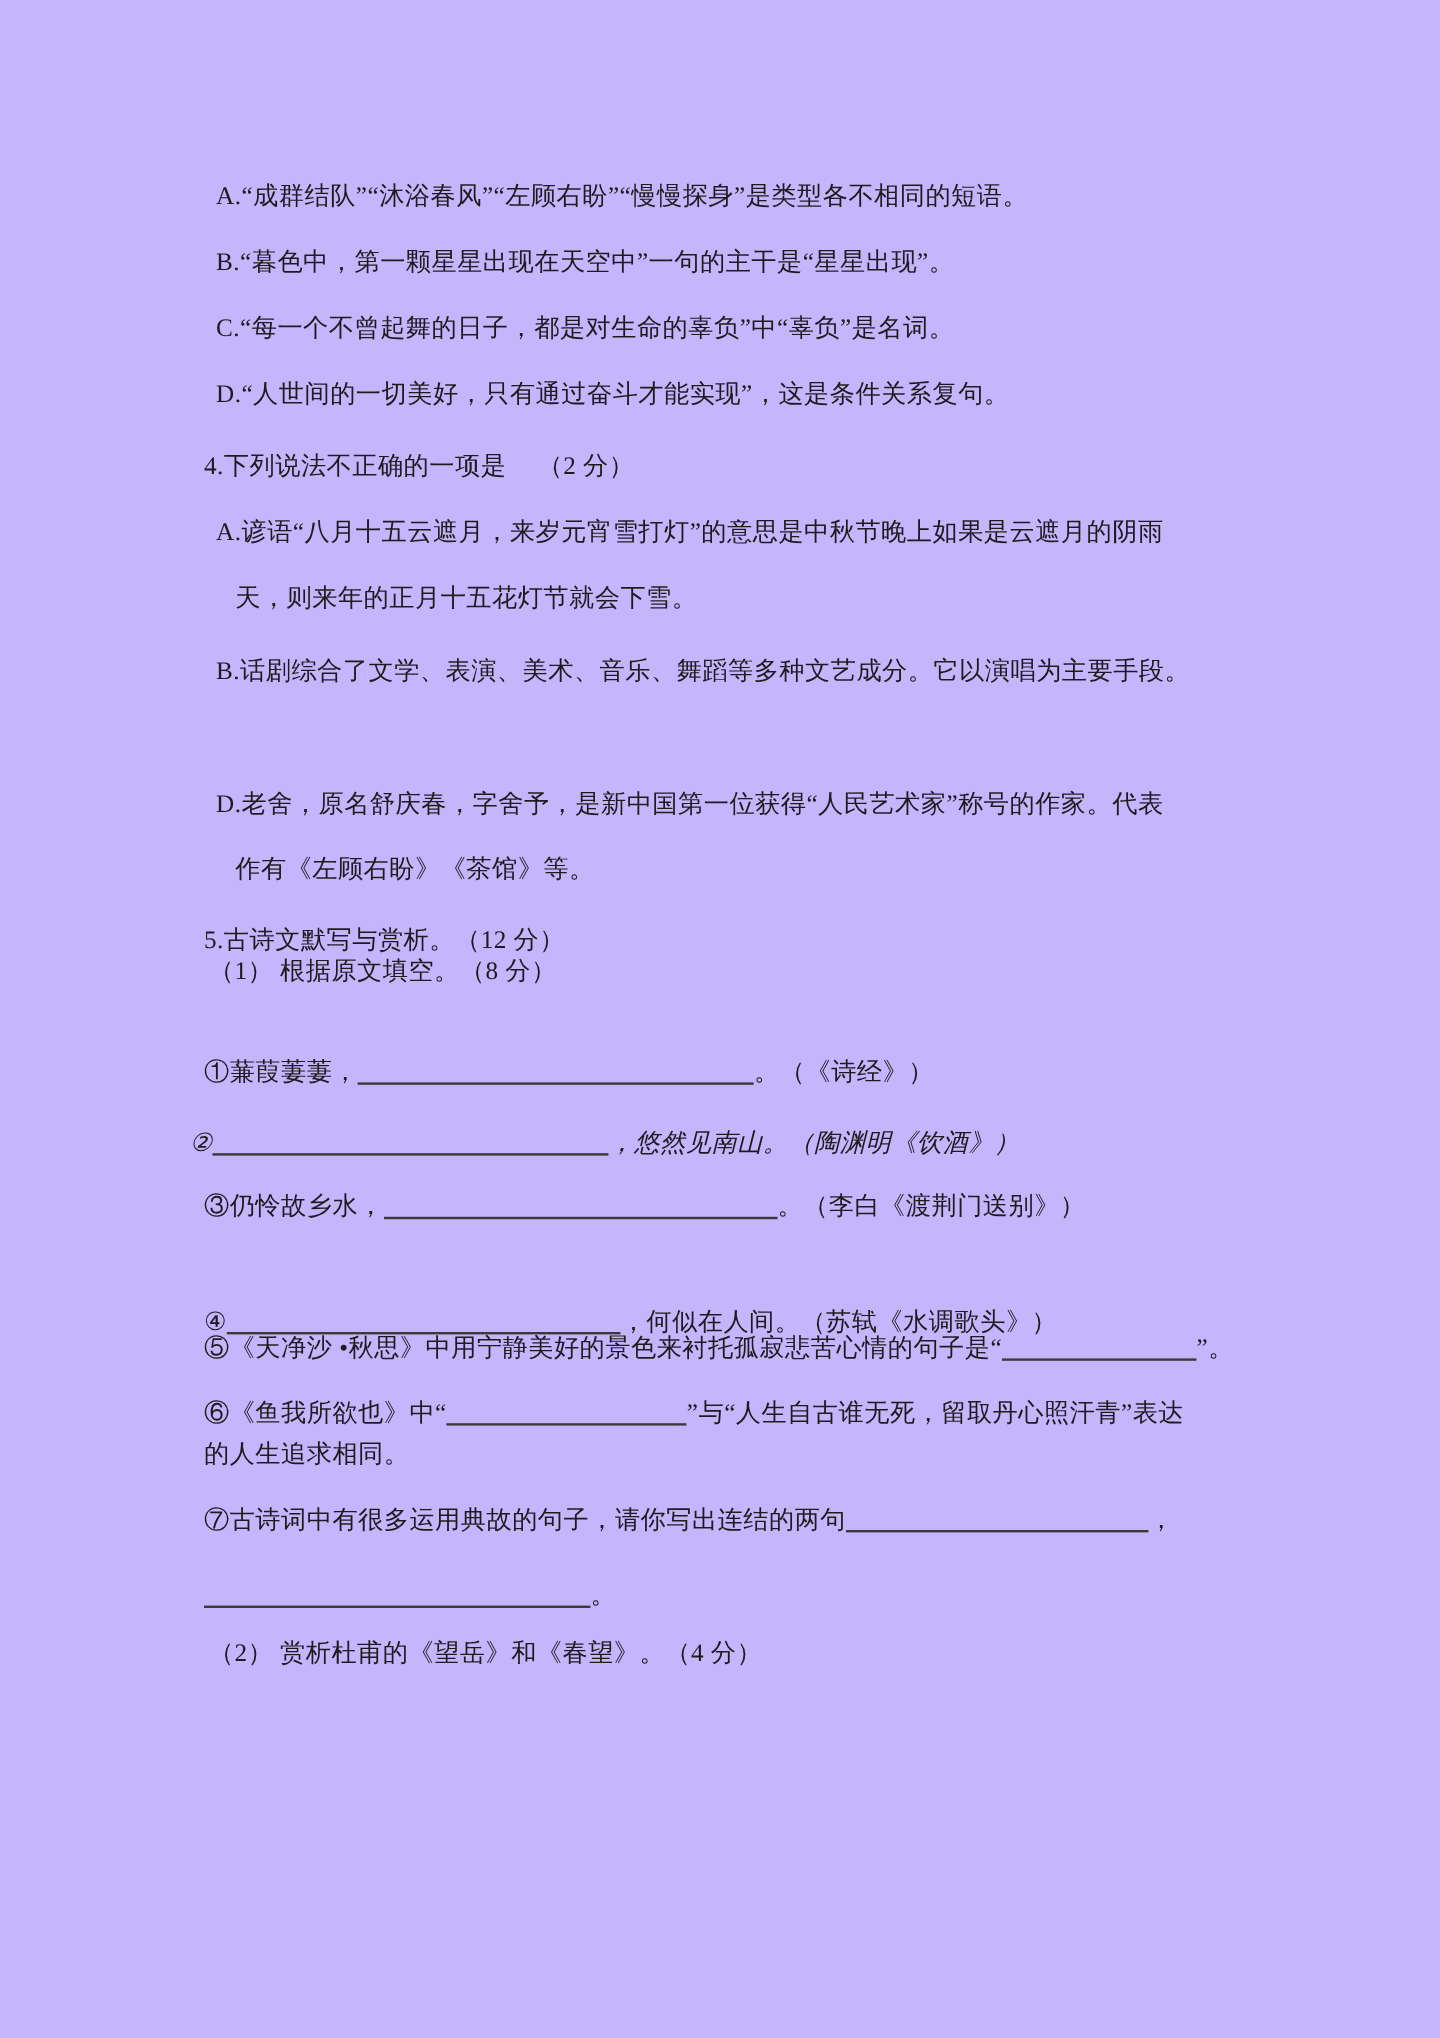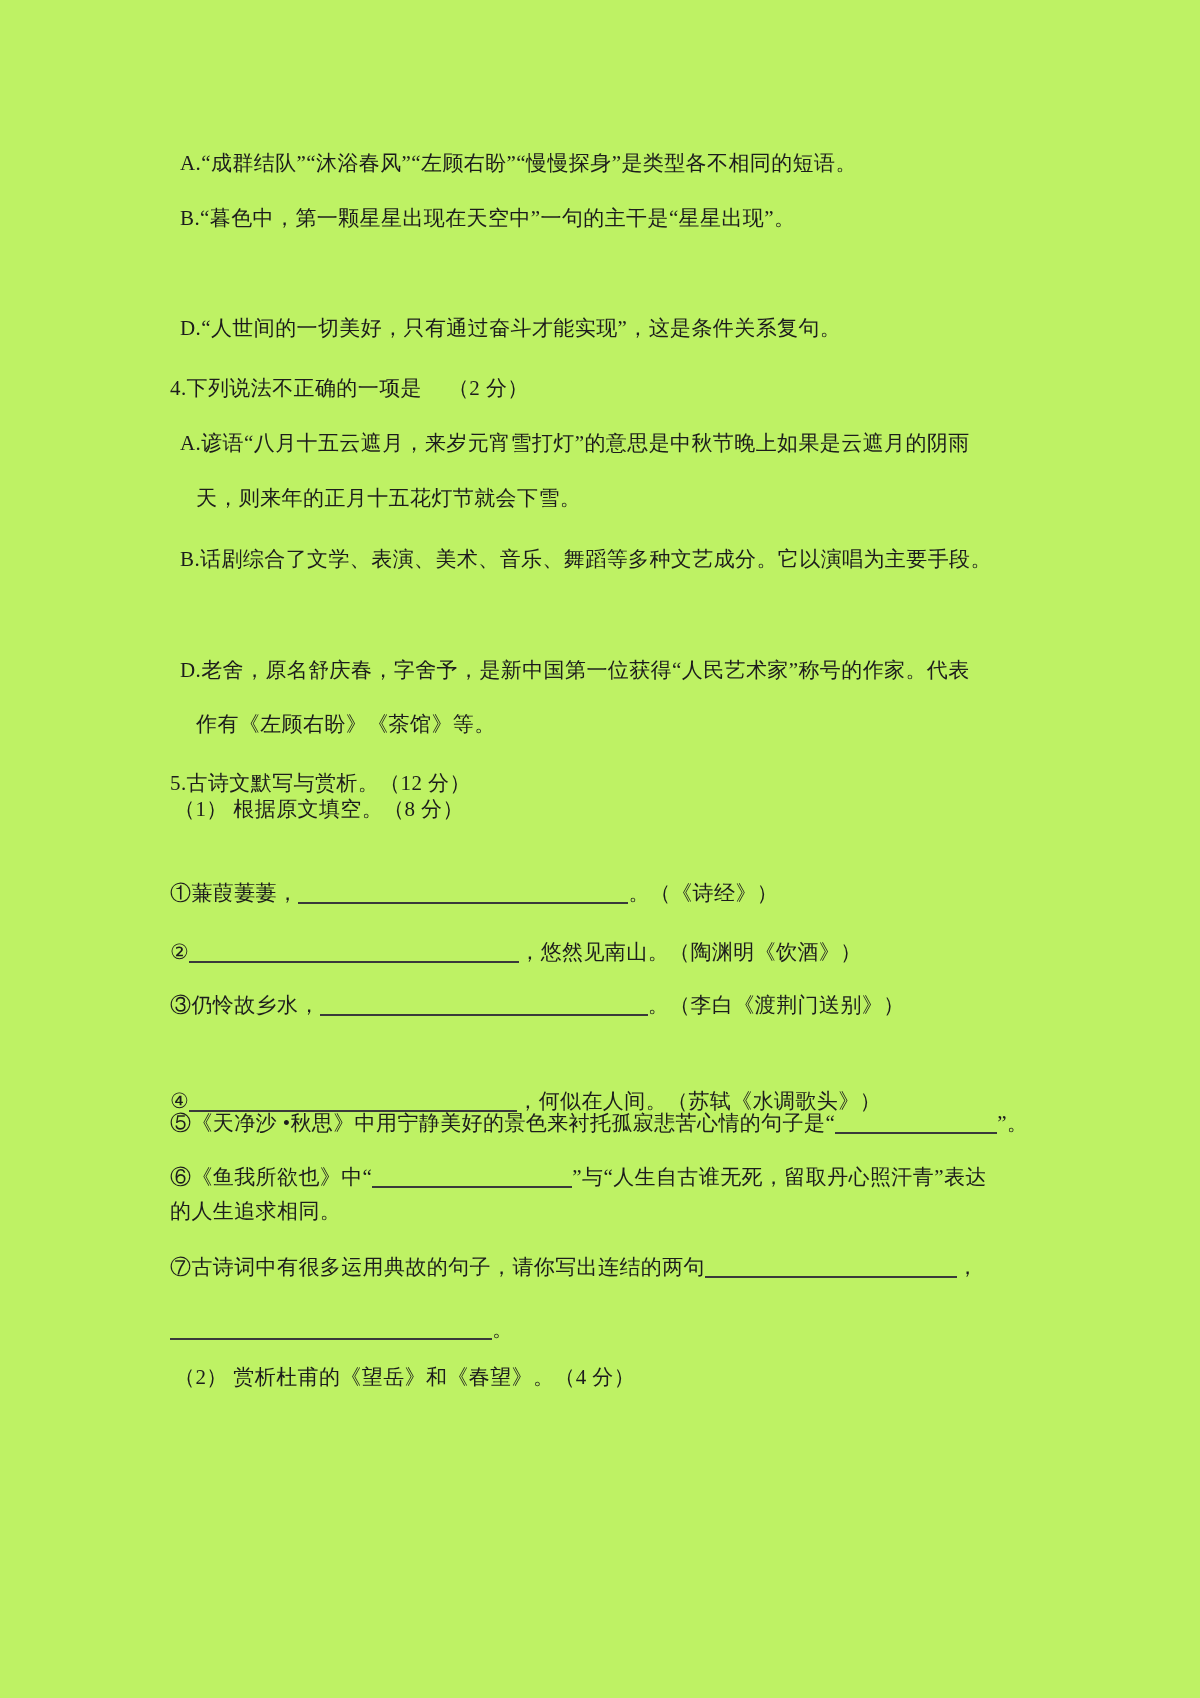--- a/index.html
+++ b/index.html
@@ -4,21 +4,21 @@
 <style>
   html, body {
     margin: 0;
     padding: 0;
     background: #ffffff;
   }
   .page {
     position: relative;
     width: 1200px;
     height: 1698px;
-    background: #bef264;
+    background: #c4b5fd;
     font-family: "Liberation Serif", "DejaVu Serif", serif;
     color: #1c1c1c;
     overflow: hidden;
   }
   .ln {
     position: absolute;
     margin: 0;
     font-size: 21px;
     line-height: 26px;
     letter-spacing: 0.4px;
@@ -36,35 +36,36 @@
     width: 26px;
   }
 </style>
 </head>
 <body>
 
 <div class="page">
 
   <p class="ln" style="left:180px; top:150px;">A.“成群结队”“沐浴春风”“左顾右盼”“慢慢探身”是类型各不相同的短语。</p>
   <p class="ln" style="left:180px; top:205px;">B.“暮色中，第一颗星星出现在天空中”一句的主干是“星星出现”。</p>
+  <p class="ln" style="left:180px; top:260px;">C.“每一个不曾起舞的日子，都是对生命的辜负”中“辜负”是名词。</p>
   <p class="ln" style="left:180px; top:315px;">D.“人世间的一切美好，只有通过奋斗才能实现”，这是条件关系复句。</p>
 
   <p class="ln" style="left:170px; top:375px;"><span>4.下列说法不正确的一项是</span><span class="pts-gap"></span><span>（2 分）</span></p>
   <p class="ln" style="left:180px; top:430px;">A.谚语“八月十五云遮月，来岁元宵雪打灯”的意思是中秋节晚上如果是云遮月的阴雨</p>
   <p class="ln" style="left:196px; top:485px;">天，则来年的正月十五花灯节就会下雪。</p>
   <p class="ln" style="left:180px; top:546px;">B.话剧综合了文学、表演、美术、音乐、舞蹈等多种文艺成分。它以演唱为主要手段。</p>
   <p class="ln" style="left:180px; top:657px;">D.老舍，原名舒庆春，字舍予，是新中国第一位获得“人民艺术家”称号的作家。代表</p>
   <p class="ln" style="left:196px; top:711px;">作有《左顾右盼》《茶馆》等。</p>
 
   <p class="ln" style="left:170px; top:770px;">5.古诗文默写与赏析。（12 分）</p>
   <p class="ln" style="left:174px; top:796px;">（1） 根据原文填空。（8 分）</p>
 
   <p class="ln" style="left:170px; top:880px;"><span>①蒹葭萋萋，</span><span class="blank" style="width:330px;"></span><span>。（《诗经》）</span></p>
 
-  <p class="ln" style="left:170px; top:939px;"><span>②</span><span class="blank" style="width:330px;"></span><span>，悠然见南山。（陶渊明《饮酒》）</span></p>
+  <p class="ln" style="left:158px; top:939px;font-style:italic;"><span>②</span><span class="blank" style="width:330px;"></span><span>，悠然见南山。（陶渊明《饮酒》）</span></p>
 
   <p class="ln" style="left:170px; top:992px;"><span>③仍怜故乡水，</span><span class="blank" style="width:328px;"></span><span>。（李白《渡荆门送别》）</span></p>
 
   <p class="ln" style="left:170px; top:1052px;margin-top:36px;"><span>④</span><span class="blank" style="width:328px;"></span><span>，何似在人间。（苏轼《水调歌头》）</span></p>
 
   <p class="ln" style="left:170px; top:1110px;"><span>⑤《天净沙 •秋思》中用宁静美好的景色来衬托孤寂悲苦心情的句子是“</span><span class="blank" style="width:162px;"></span><span>”。</span></p>
 
   <p class="ln" style="left:170px; top:1164px;"><span>⑥《鱼我所欲也》中“</span><span class="blank" style="width:200px;"></span><span>”与“人生自古谁无死，留取丹心照汗青”表达</span></p>
   <p class="ln" style="left:170px; top:1198px;">的人生追求相同。</p>
 

